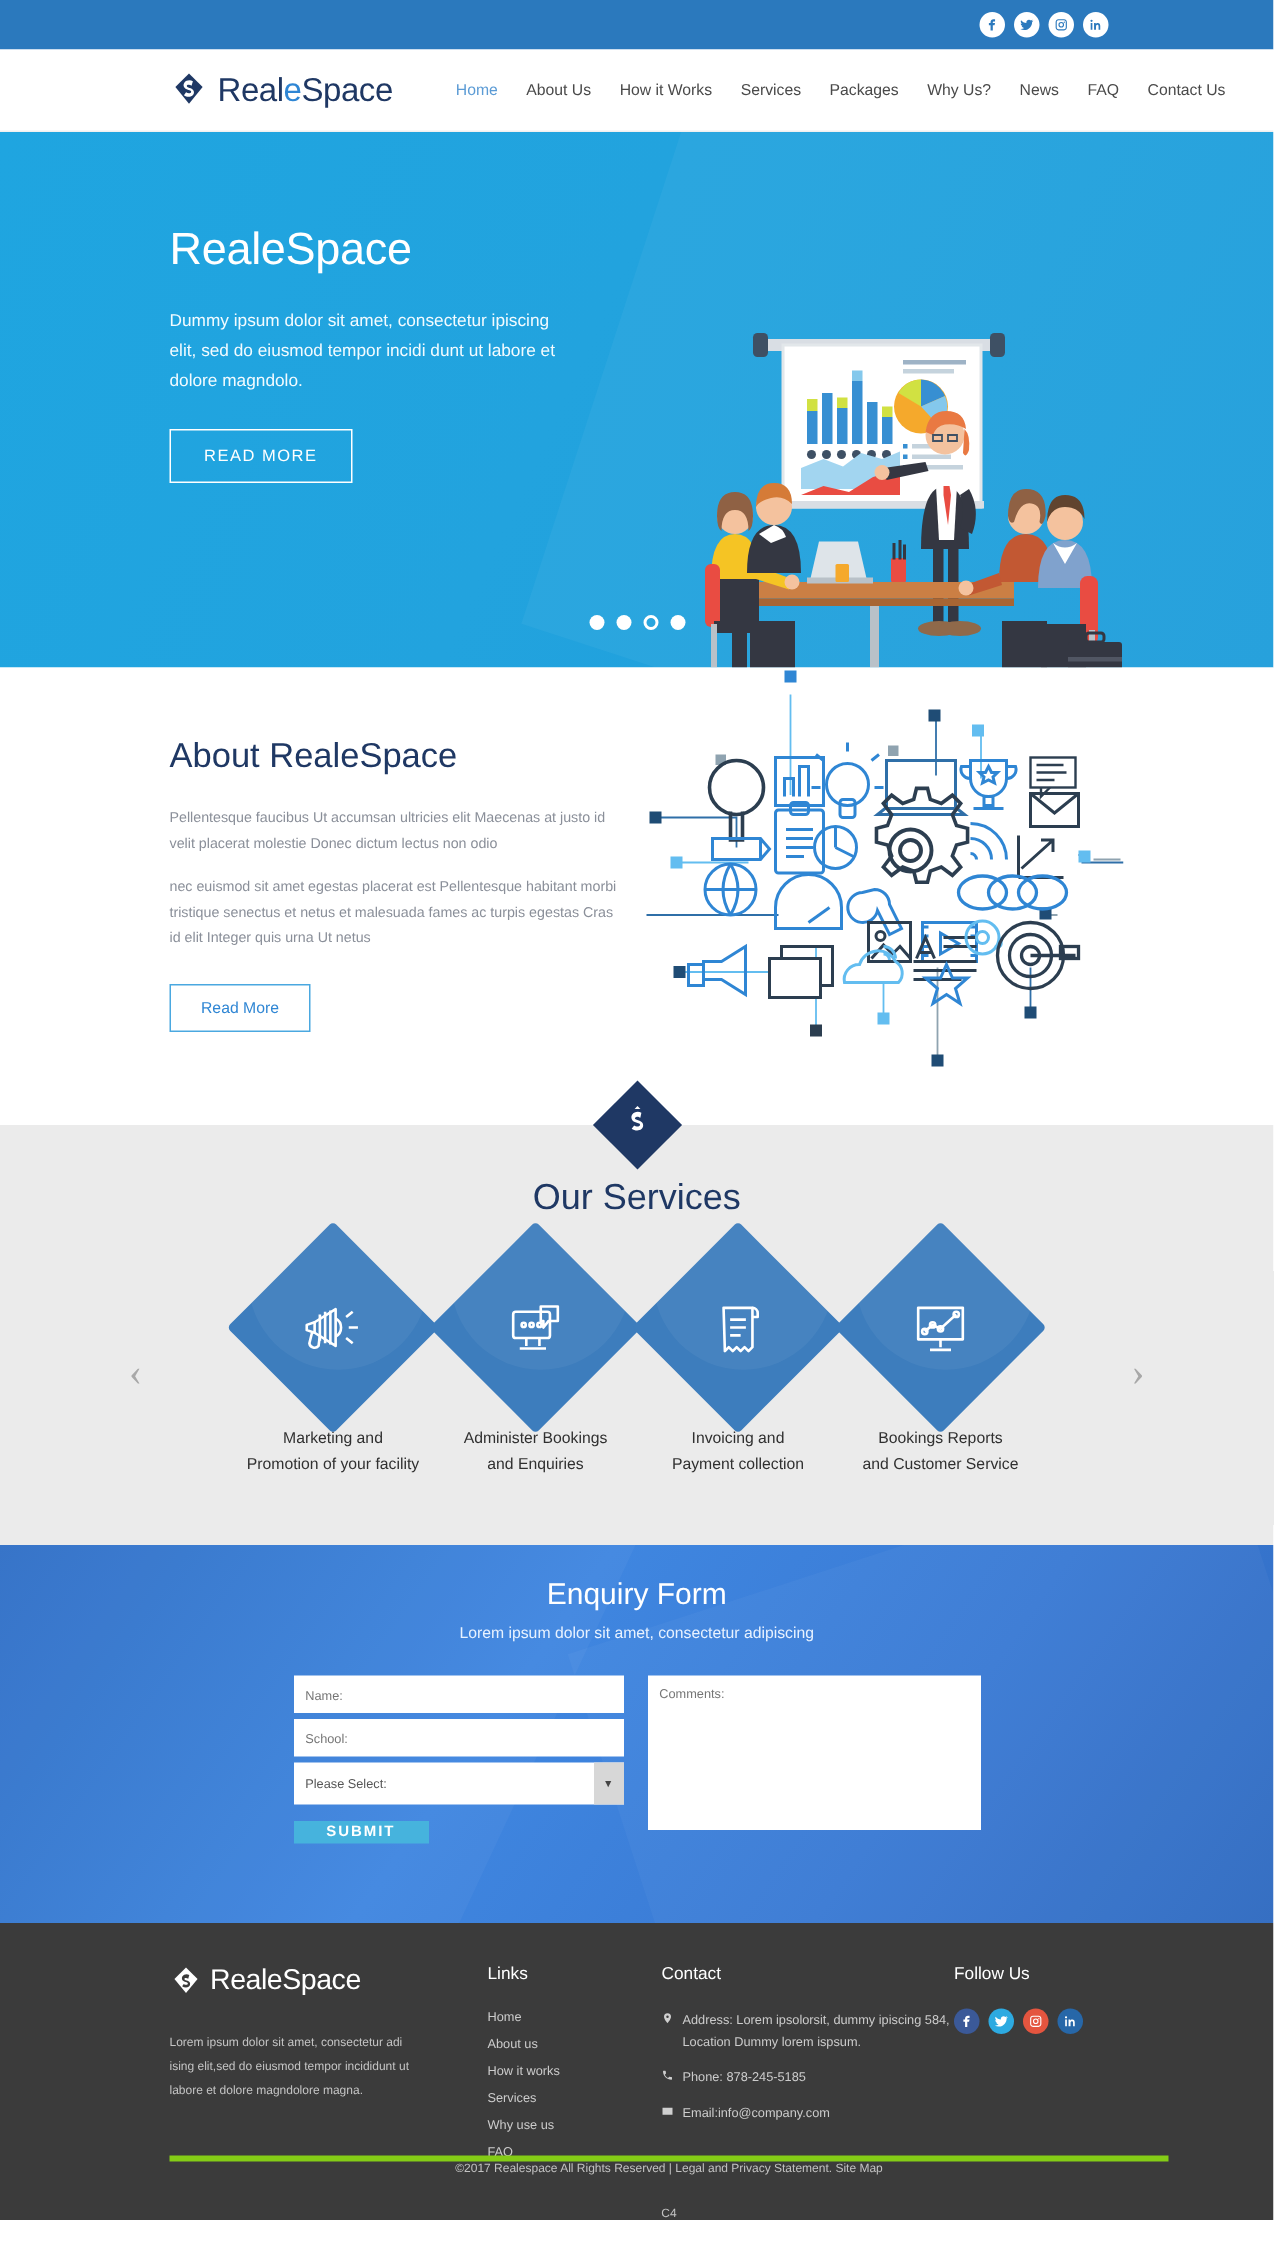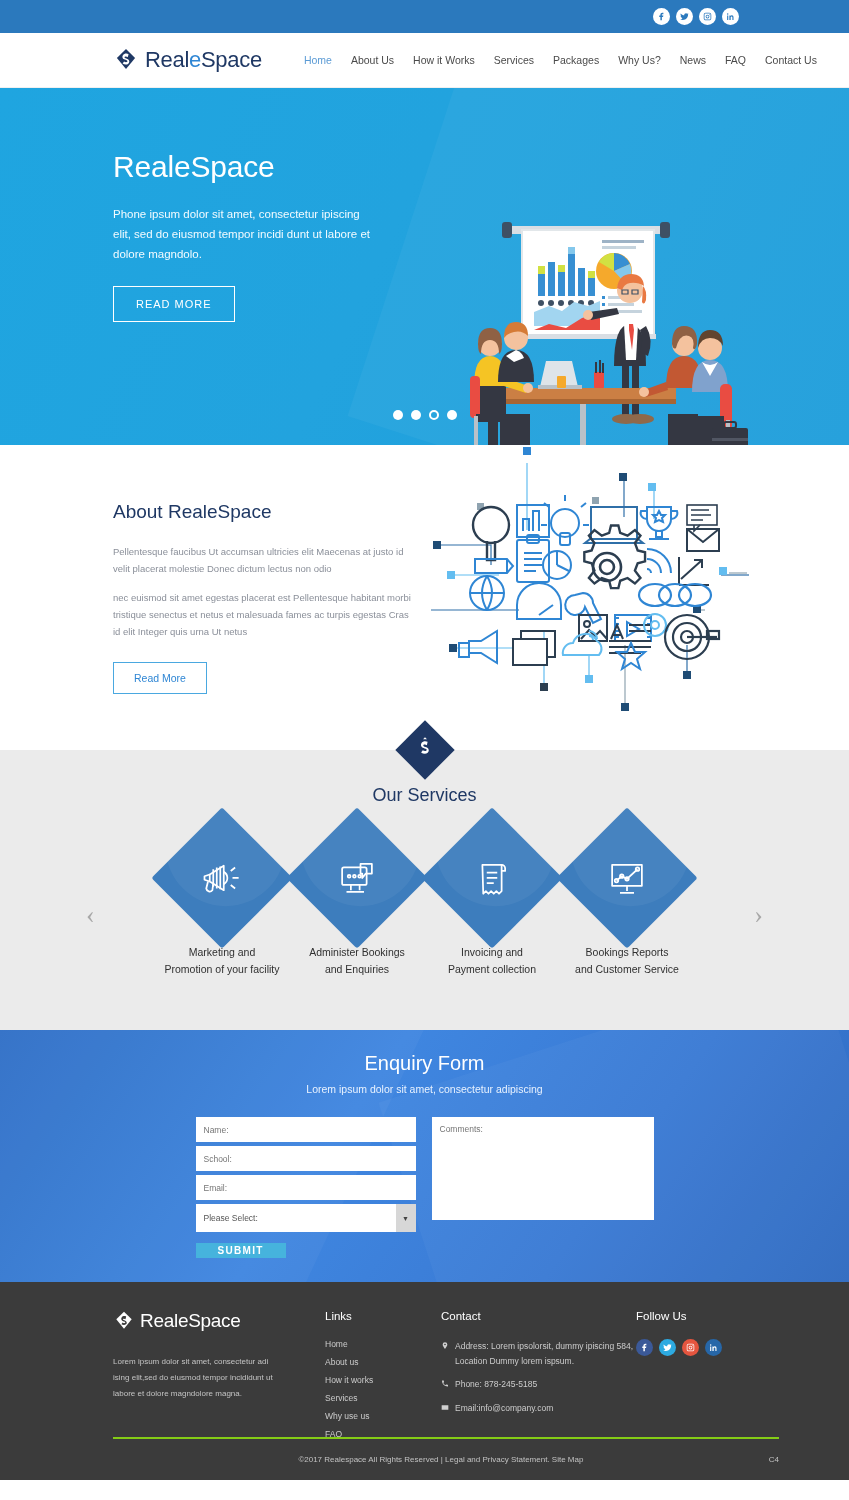--- a/index.html
+++ b/index.html
@@ -68,21 +68,21 @@
   .dots {
     position: absolute; bottom: 25px; left: 0; right: 0;
     display: flex; justify-content: center; gap: 8px; z-index: 3;
   }
   .dot { width: 10px; height: 10px; border-radius: 50%; background: #fff; }
   .dot.hollow { background: transparent; border: 2px solid #fff; }
 
   
   .about { height: 305px; background: #fff; position: relative; }
   .about-text { margin-left: 113px; padding-top: 45px; width: 300px; }
-  .about-title { font-size: 19px; color: #1f3864; font-weight: 500; margin-top: 11px; }
+  .about-title { font-size: 23px; color: #1f3864; font-weight: 500; }
   .about-p {
     margin-top: 20px; font-size: 9.5px; color: #8a8f99; line-height: 17px;
   }
   .about-p + .about-p { margin-top: 12px; }
   .about-btn {
     margin-top: 22px; display: inline-block;
     border: 1px solid #4aa8e0; color: #2f86d4; background: #fff;
     font-size: 10.5px; padding: 9px 20px; font-family: inherit; cursor: pointer;
   }
   .about-art { position: absolute; right: 100px; top: 0px; width: 320px; height: 270px; }
@@ -91,21 +91,21 @@
   .services { height: 280px; background: #ebebeb; position: relative; }
   .diamond-badge {
     position: absolute; top: -21px; left: 50%; transform: translateX(-50%) rotate(45deg);
     width: 42px; height: 42px; background: #1f3864;
   }
   .diamond-badge-icon {
     position: absolute; top: -16px; left: 50%; transform: translateX(-50%);
     width: 26px; height: 26px; z-index: 3;
   }
   .services-title {
-    text-align: center; padding-top: 35px; font-size: 18px;
+    text-align: center; padding-top: 35px; font-size: 24px;
     color: #1f3864; font-weight: 500;
   }
   .svc-row {
     display: flex; justify-content: center; align-items: flex-start;
     margin-top: 22px;
   }
   .svc { width: 135px; text-align: center; }
   .svc-dia {
     width: 100px; height: 100px; margin: 0 auto;
     background: #3d7dbd; transform: rotate(45deg);
@@ -190,22 +190,22 @@
   .f-ci .gi { width: 14px; flex: 0 0 14px; color: #cfcfcf; font-size: 8px; padding-top: 1px; }
   .f-ci .gi svg { width: 8px; height: 9px; fill: #cfcfcf; }
   .f-soc-row { display: flex; gap: 6px; }
   .f-soc {
     width: 17px; height: 17px; border-radius: 50%;
     display: flex; align-items: center; justify-content: center;
   }
   .f-soc svg { width: 9px; height: 9px; fill: #fff; }
   .copybar {
     position: absolute; bottom: 0; left: 113px; right: 70px;
-    border-top: 2px solid #84cc16; height: 43px;
-    display: flex; align-items: center;
+    border-top: 4px solid #84cc16; height: 43px;
+    display: flex; align-items: center; flex-direction: column;
   }
   .copytext { flex: 1; text-align: center; font-size: 8px; color: #c2c2c2; }
   .copycode { font-size: 8px; color: #c2c2c2; }
 </style>
 </head>
 <body>
 
 <div class="page">
 
   <div class="topbar">
@@ -252,21 +252,21 @@
       <a>News</a>
       <a>FAQ</a>
       <a>Contact Us</a>
     </div>
   </div>
 
   <div class="hero">
     <div class="hero-inner">
       <div class="hero-text">
         <div class="hero-title">RealeSpace</div>
-        <div class="hero-desc">Phone ipsum dolor sit amet, consectetur ipiscing elit, sed do eiusmod tempor incidi dunt ut labore et dolore magndolo.</div>
+        <div class="hero-desc">Dummy ipsum dolor sit amet, consectetur ipiscing elit, sed do eiusmod tempor incidi dunt ut labore et dolore magndolo.</div>
         <button class="hero-btn">READ MORE</button>
       </div>
     </div>
     <div class="hero-art">
       <svg viewBox="0 0 300 255" width="300" height="255">
 
         <rect x="52" y="10" width="160" height="8" rx="3" fill="#d8dde3"></rect>
         <rect x="48" y="6" width="10" height="16" rx="3" fill="#36495e"></rect>
         <rect x="206" y="6" width="10" height="16" rx="3" fill="#36495e"></rect>
         <rect x="68" y="14" width="132" height="108" fill="#ffffff"></rect>
@@ -665,21 +665,20 @@
   </div>
 
   <div class="enquiry">
     <div class="enq-inner">
       <div class="enq-title">Enquiry Form</div>
       <div class="enq-sub">Lorem ipsum dolor sit amet, consectetur adipiscing</div>
       <div class="enq-form">
         <div class="enq-left">
           <input class="enq-input" placeholder="Name:" style="">
           <input class="enq-input" placeholder="School:" style="">
-          <input class="enq-input" placeholder="Email:" style="">
           <div class="enq-select-wrap">
             <select class="enq-select">
               <option>Please Select:</option>
             </select>
             <span class="enq-caret">▼</span>
           </div>
           <button class="enq-submit">SUBMIT</button>
         </div>
         <div>
           <textarea class="enq-textarea" placeholder="Comments:" style=""></textarea>

